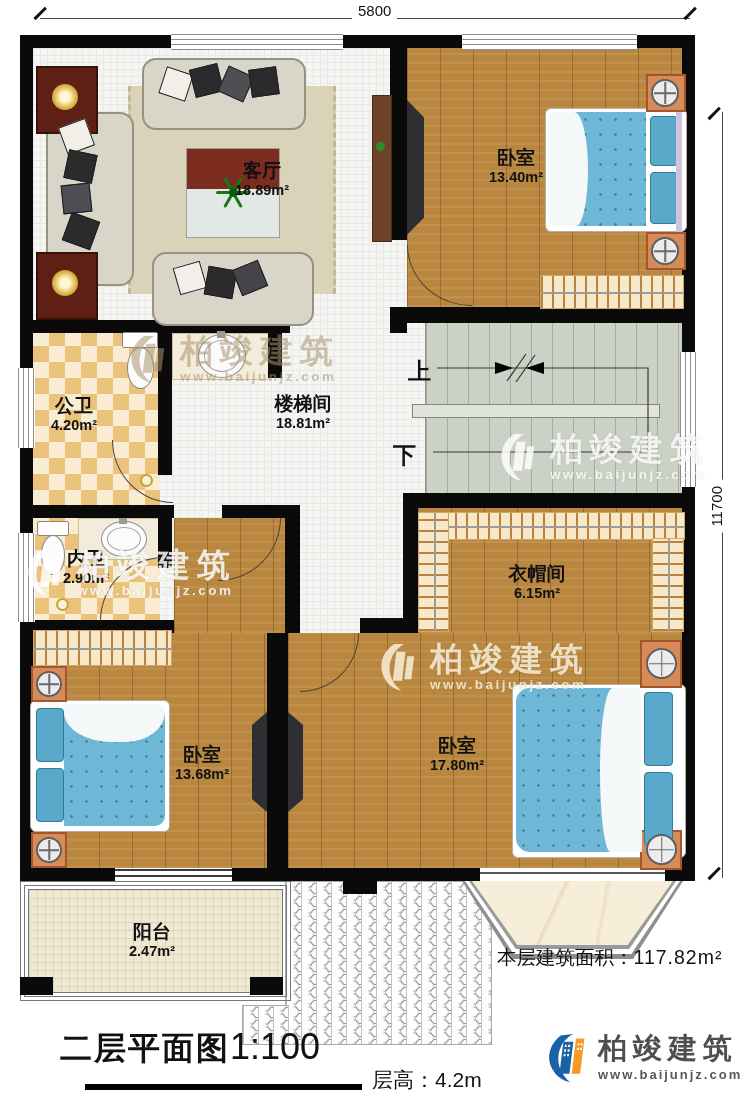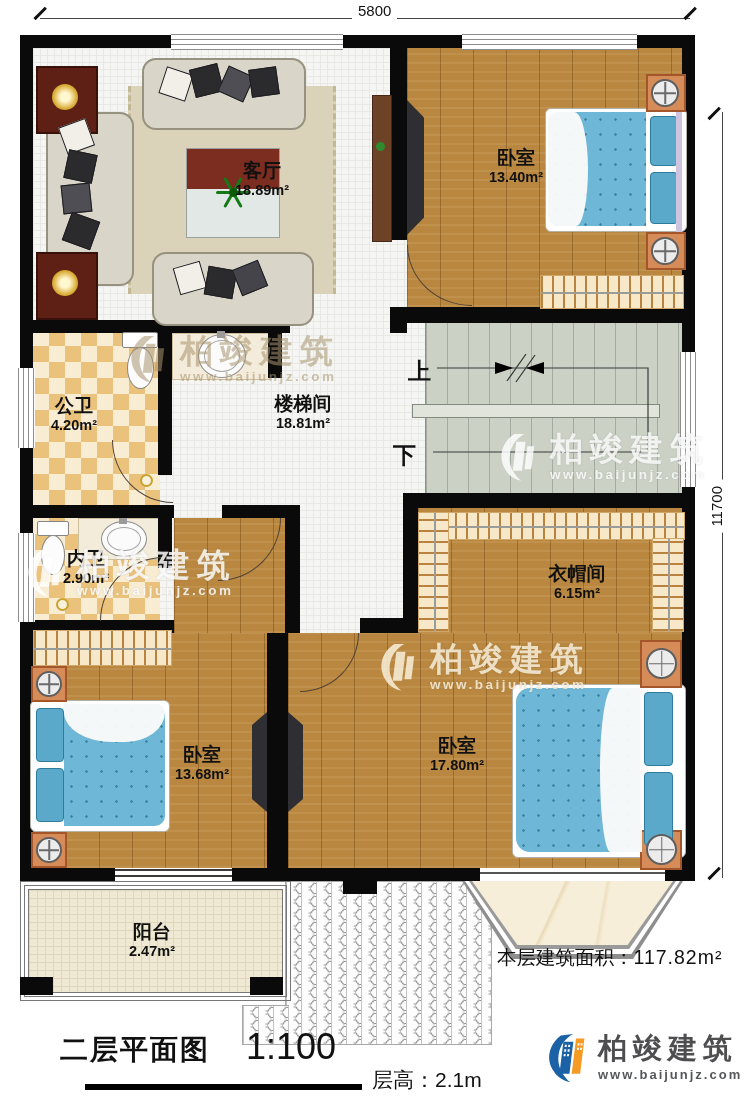--- a/index.html
+++ b/index.html
@@ -83,22 +83,22 @@
   
   .wm{position:absolute;display:flex;align-items:center;gap:8px;z-index:50;pointer-events:none;}
   .wm .wm-name{font-size:33px;font-weight:bold;letter-spacing:7px;line-height:1;display:block;}
   .wm .wm-url{font-size:13.5px;font-weight:bold;letter-spacing:2.5px;line-height:1;display:block;margin-top:3px;}
   .wm svg{display:block;}
   .wm-tan{color:rgba(167,148,110,.55);}
   .wm-white{color:rgba(255,255,255,.82);text-shadow:0 0 2px rgba(120,120,120,.25);}
   .wm-cream{color:rgba(248,240,220,.85);text-shadow:0 0 2px rgba(110,90,60,.25);}
   
   .title-block{position:absolute;left:60px;top:1026px;z-index:40;white-space:nowrap;}
-  .title-block .t1{font-size:28px;font-weight:bold;letter-spacing:2px;}
-  .title-block .t2{font-size:36px;font-weight:normal;margin-left:36px;}
+  .title-block .t1{font-size:32px;font-weight:bold;letter-spacing:2px;}
+  .title-block .t2{font-size:36px;font-weight:normal;}
   .underline{position:absolute;left:85px;top:1084px;width:277px;height:6px;background:#000;z-index:40;}
   .floor-height{position:absolute;left:372px;top:1066px;font-size:21px;z-index:40;}
   .floor-area{position:absolute;left:497px;top:944px;font-size:19.5px;z-index:40;white-space:nowrap;}
   .brand{position:absolute;left:544px;top:1030px;display:flex;align-items:center;gap:8px;z-index:40;}
   .brand .b-name{font-size:29px;font-weight:bold;letter-spacing:6px;color:#4e4e50;line-height:1;display:block;}
   .brand .b-url{font-size:13px;font-weight:bold;letter-spacing:2px;color:#57585a;line-height:1;display:block;margin-top:5px;}
   .plant-bar{position:absolute;left:0;top:16px;width:34px;height:3px;background:#157a15;border-radius:2px;}
 </style>
 </head>
 <body>
@@ -302,21 +302,21 @@
   <span>4.20m²</span>
 </div>
 <div class="room-label" style="left:303px;top:393px;">
   <b>楼梯间</b>
   <span>18.81m²</span>
 </div>
 <div class="room-label" style="left:86px;top:548px;">
   <b>内卫</b>
   <span>2.90m²</span>
 </div>
-<div class="room-label" style="left:577px;top:563px;">
+<div class="room-label" style="left:537px;top:563px;">
   <b>衣帽间</b>
   <span>6.15m²</span>
 </div>
 <div class="room-label" style="left:202px;top:744px;">
   <b>卧室</b>
   <span>13.68m²</span>
 </div>
 <div class="room-label" style="left:457px;top:735px;">
   <b>卧室</b>
   <span>17.80m²</span>
@@ -371,21 +371,21 @@
     </div>
 </div>
 
 <div class="floor-area">
   <span>本层建筑面积：</span><span style="letter-spacing:1px;">117.82m²</span>
 </div>
 <div class="title-block">
   <span class="t1">二层平面图</span><span class="t2">1:100</span>
 </div>
 <div class="underline"></div>
-<div class="floor-height">层高：2.1m</div>
+<div class="floor-height">层高：4.2m</div>
 
 <div class="brand">
   <svg width="46" height="54" viewBox="0 0 60 68">
     <path d="M22 6 C6 18 2 38 13 53 C17 60 25 65 34 67 C23 57 17 45 19 31 C21 19 27 10 38 4 Z" fill="#1b61a6"></path>
     <rect x="27" y="14" width="13" height="42" transform="skewX(-7)" fill="#1b61a6"></rect>
     <rect x="29.5" y="18" width="2.5" height="3" transform="skewX(-7)" fill="#fff"></rect>
     <rect x="34" y="18" width="2.5" height="3" transform="skewX(-7)" fill="#fff"></rect>
     <rect x="29.5" y="24" width="2.5" height="3" transform="skewX(-7)" fill="#fff"></rect>
     <rect x="34" y="24" width="2.5" height="3" transform="skewX(-7)" fill="#fff"></rect>
     <rect x="29.5" y="30" width="2.5" height="3" transform="skewX(-7)" fill="#fff"></rect>

